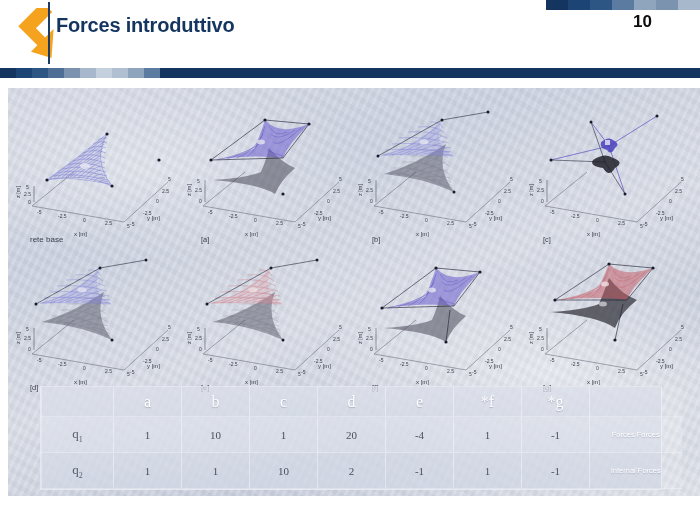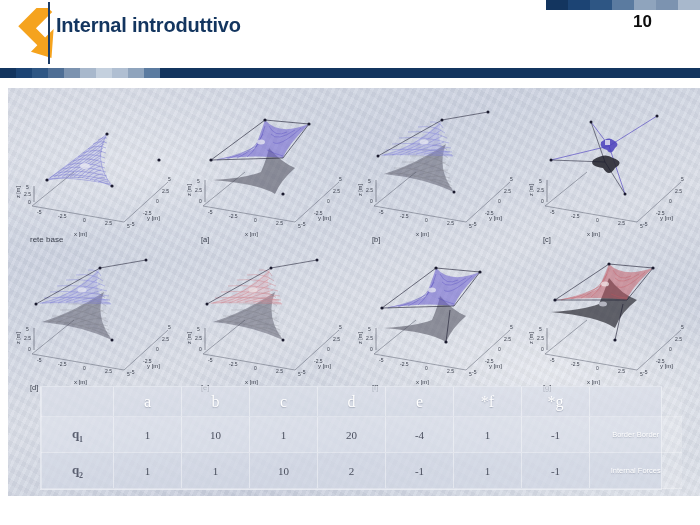--- a/index.html
+++ b/index.html
@@ -74,21 +74,21 @@
     font-family:"Liberation Serif", serif;
     color:#ffffff;
     border-left:1px solid rgba(255,255,255,.40);
     border-bottom:1px solid rgba(255,255,255,.28);
   }
   table.ex th{
     font-size:16px;height:27px;font-weight:normal;
     text-shadow:0 1px 1px rgba(120,128,148,.5);
   }
   table.ex td{font-size:11px;height:24px;color:#4a4f5e;}
-  table.ex td.rowhdr{font-size:13px;color:#5a5f70;font-style:normal;font-weight:bold;}
+  table.ex td.rowhdr{font-size:13px;color:#5a5f70;font-style:normal;}
   table.ex td.rowhdr sub{font-size:8px;}
   table.ex td.note{
     font-size:7.5px;color:#ffffff;font-family:"Liberation Sans", sans-serif;
     text-shadow:0 1px 1px rgba(120,128,148,.45);
   }
   table.ex col.c0{width:72px;}
   table.ex col.cN{width:68px;}
   table.ex col.cLast{width:92px;}
   table.ex tr.hdr{background:rgba(255,255,255,.10);}
   table.ex tr.bandA{background:rgba(255,255,255,.22);}
@@ -112,21 +112,21 @@
       <i style="background: rgb(124, 147, 176);"></i>
       <i style="background: rgb(168, 184, 204);"></i>
     </div>
 
   <svg class="arrow-box" viewBox="0 0 58 52">
     <path d="M6 4 L20 4 L20 27 L33 27 L33 15 L52 37 L33 47 L33 38 L6 38 Z" fill="#F5A31E" transform="rotate(45 29 26)"></path>
   </svg>
 
   <div class="title-divider"></div>
 
-  <div class="slide-title">Internal introduttivo</div>
+  <div class="slide-title">Forces introduttivo</div>
 
   <div class="page-num">10</div>
 
   <div class="hbar"></div>
   <div class="hbar-blocks">
       <i style="background: rgb(19, 53, 95); width: 16px;"></i>
       <i style="background: rgb(28, 68, 116); width: 16px;"></i>
       <i style="background: rgb(46, 86, 132); width: 16px;"></i>
       <i style="background: rgb(78, 110, 149); width: 16px;"></i>
       <i style="background: rgb(124, 147, 176); width: 16px;"></i>
@@ -696,21 +696,21 @@
       <tbody>
         <tr class="bandA">
           <td class="rowhdr"><span>q</span><sub>1</sub></td>
           <td>1</td>
           <td>10</td>
           <td>1</td>
           <td>20</td>
           <td>-4</td>
           <td>1</td>
           <td>-1</td>
-          <td class="note">Border Border</td>
+          <td class="note">Forces Forces</td>
         </tr>
         <tr class="bandB">
           <td class="rowhdr"><span>q</span><sub>2</sub></td>
           <td>1</td>
           <td>1</td>
           <td>10</td>
           <td>2</td>
           <td>-1</td>
           <td>1</td>
           <td>-1</td>

